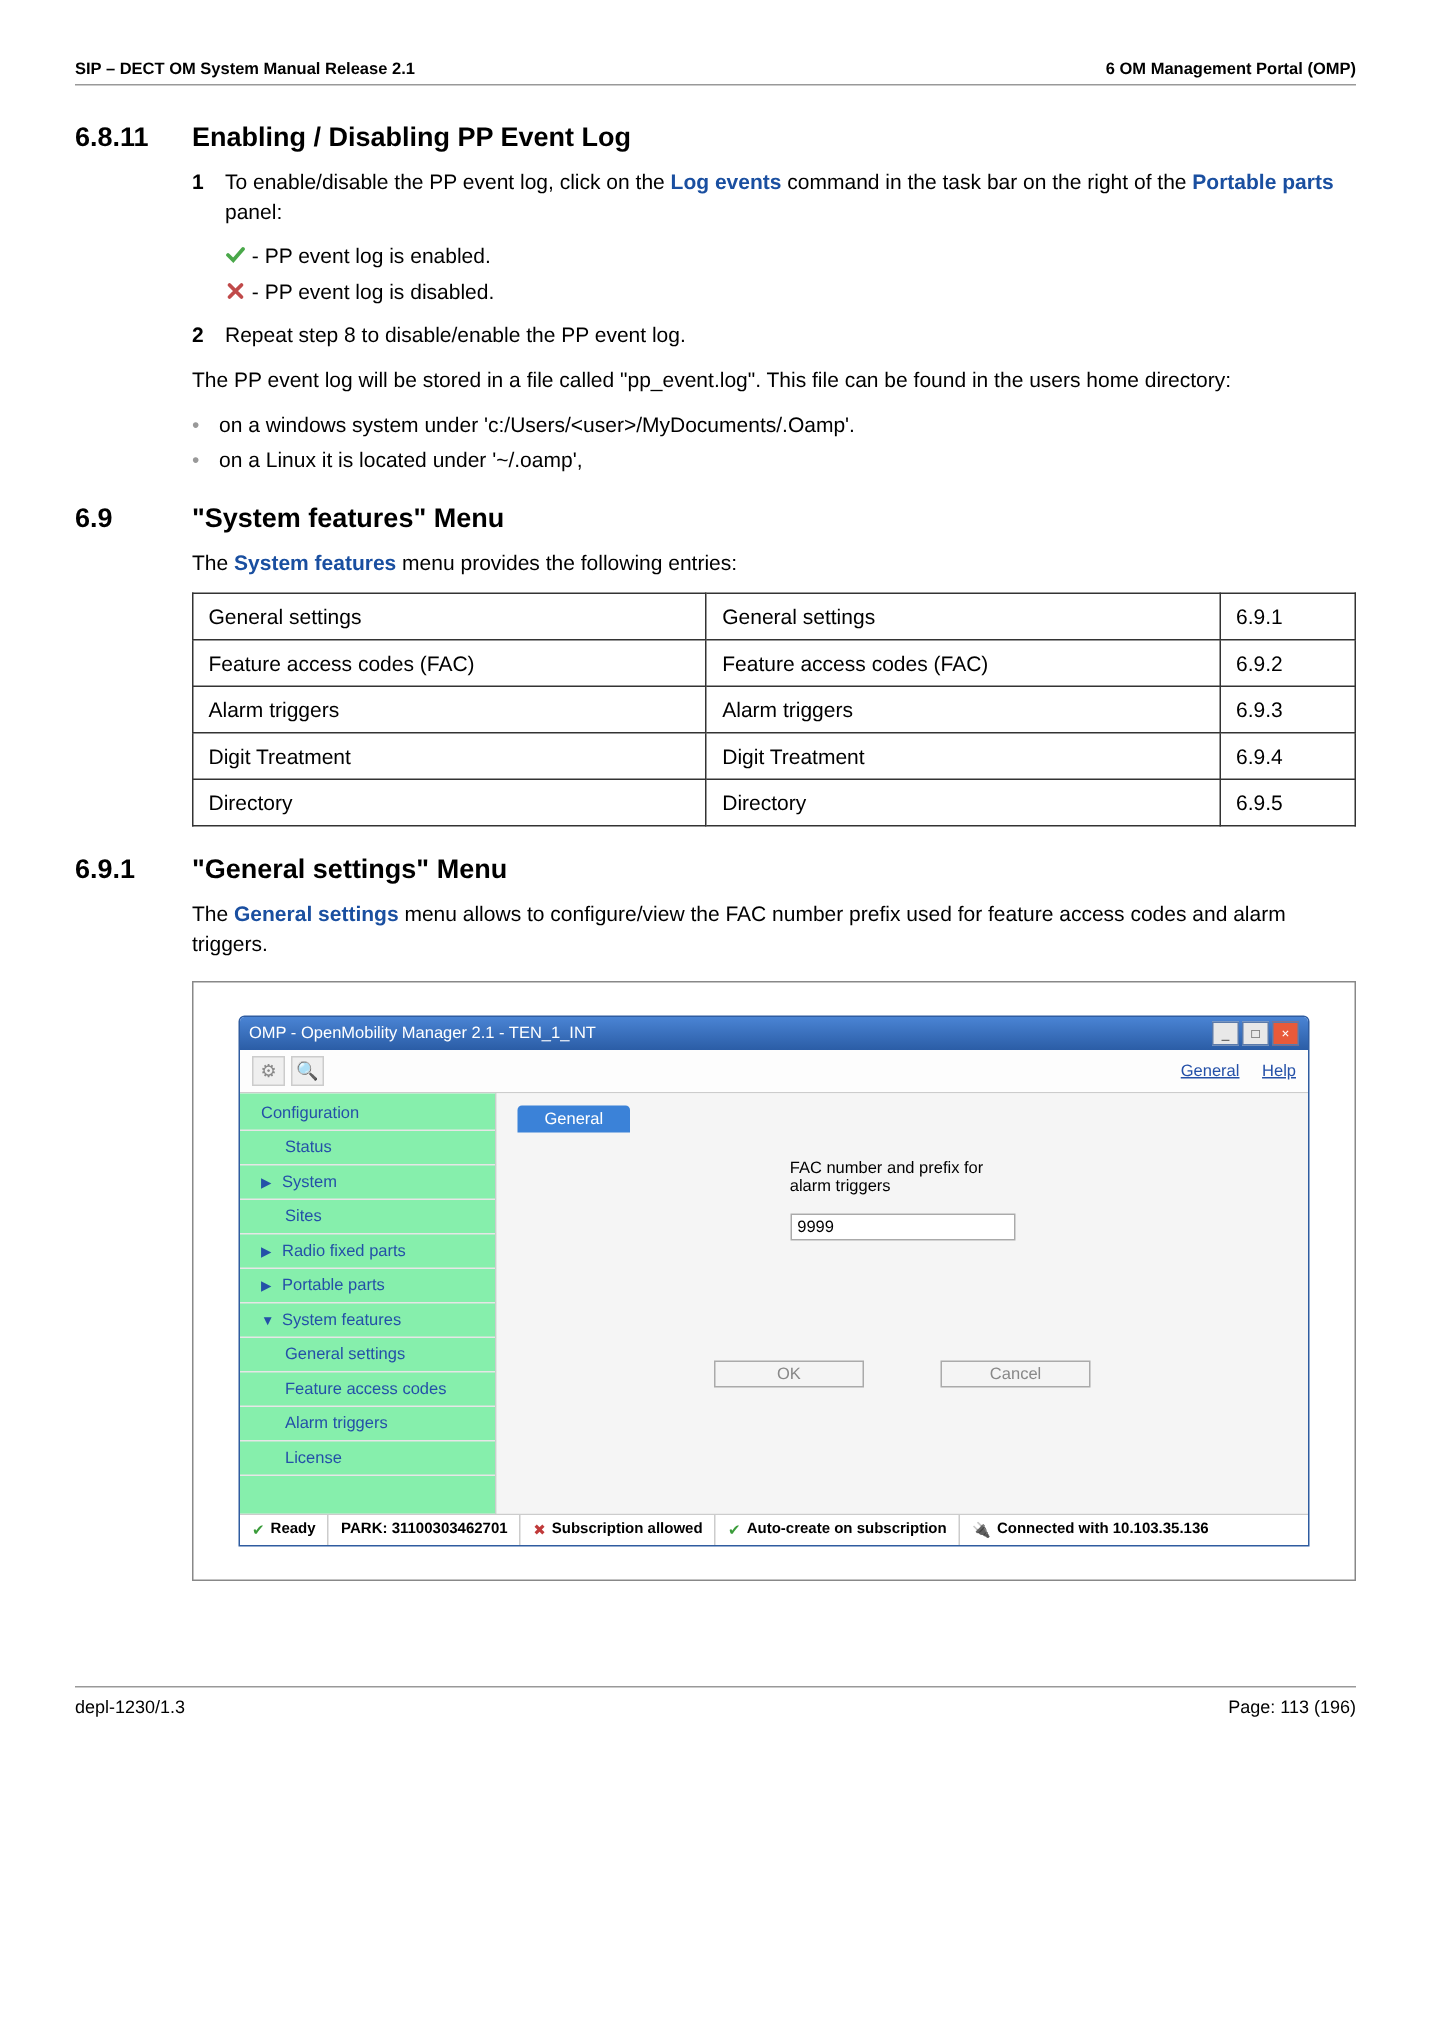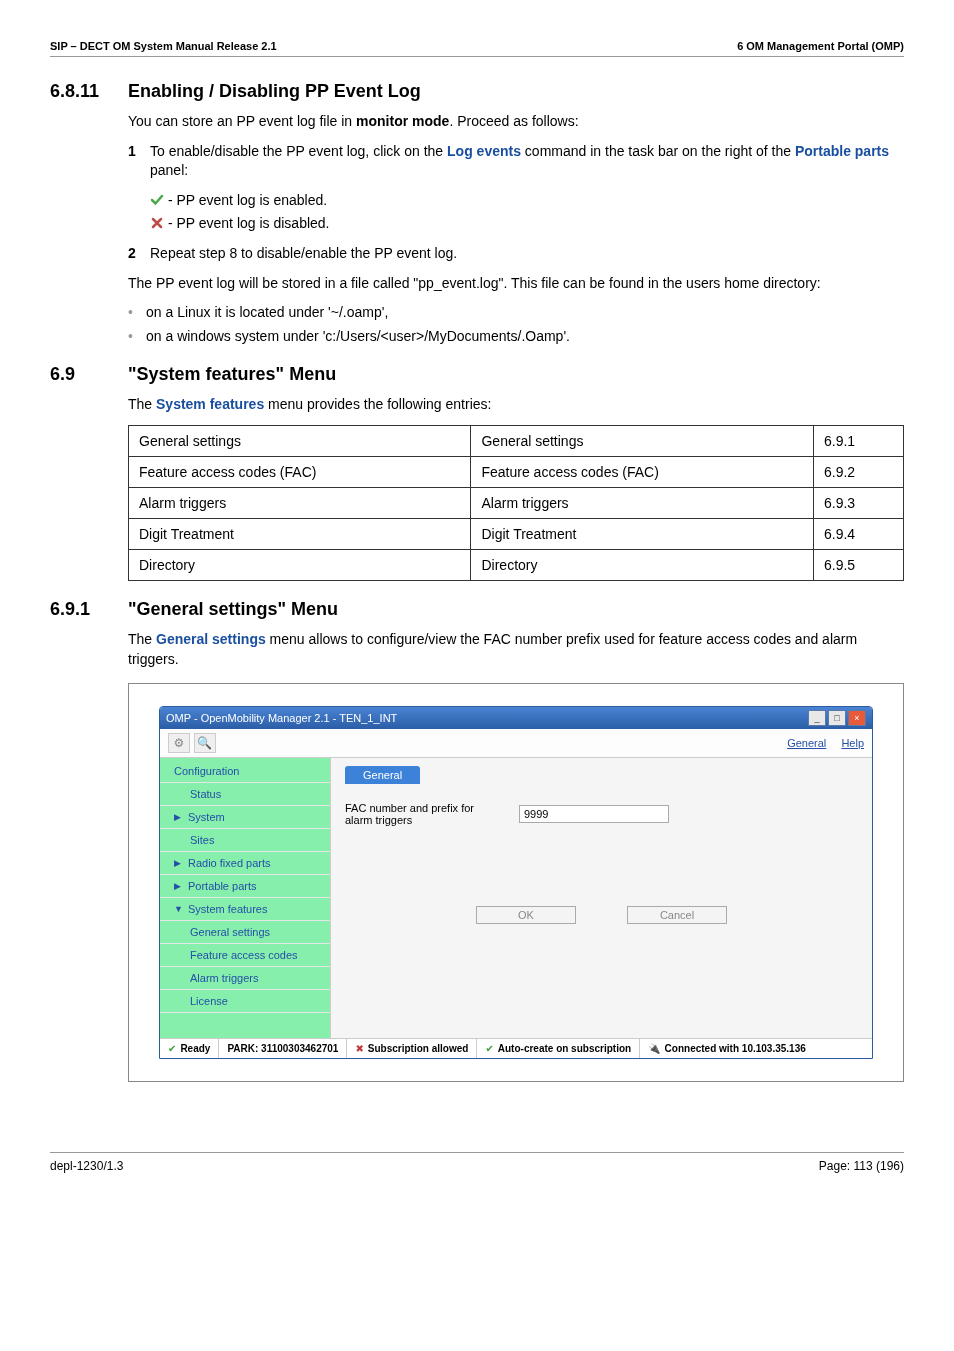--- a/index.html
+++ b/index.html
@@ -130,21 +130,21 @@
   .ss-toolbar-left { display:flex; gap:4px; }
   .ss-gear, .ss-mag { width:20px; height:18px; display:flex; align-items:center; justify-content:center; color:#888; border:1px solid #ccc; background:#efefef; font-size:12px;}
   .ss-toolbar a { color:#2450a8; text-decoration: underline; margin-left:12px; font-size:11px;}
   .ss-body { display: flex; min-height: 280px; background:#f7f7f7;}
   .ss-sidebar { width: 170px; border-right:1px solid #ccc; background:#86efac; padding: 2px 0;}
   .ss-side-item { padding: 5px 10px 5px 14px; color:#2450a8; font-size:11px; border-bottom:1px solid #e6e6e6; display:flex; align-items:center; gap:6px;}
   .ss-side-item.sub { padding-left: 30px; }
   .ss-side-item .arrow { color:#2450a8; font-size:9px; width:8px; display:inline-block;}
   .ss-main { flex: 1; padding: 8px 14px; background:#f5f5f5;}
   .ss-tab { display:inline-block; background:#3b82d8; color:#fff; padding:3px 18px; border-radius:3px 3px 0 0; font-size:11px;}
-  .ss-form-row { display:flex; align-items:center; gap:24px; margin-top:18px; font-size:11px;}
+  .ss-form-row { display:flex; align-items:center; gap:12px; margin-top:18px; font-size:11px;flex-direction:column;}
   .ss-form-row input { width:140px; font-size:11px; padding:2px 4px; border:1px solid #aaa;}
   .ss-btn-row { text-align:center; margin-top:80px; }
   .ss-btn-row button { width:100px; margin:0 24px; padding:2px 0; font-size:11px; background:#f4f4f4; border:1px solid #aaa; color:#888;}
   .ss-status { display:flex; border-top:1px solid #ccc; font-size:10px; }
   .ss-status .cell { padding:4px 8px; border-right:1px solid #ccc; display:flex; align-items:center; gap:4px;}
   .ss-status .cell:last-child { border-right:none; flex:1; justify-content:flex-start;}
   .ck { color:#3a9c3a; }
   .xx { color:#c03a3a; }
 
   .footer {
@@ -164,45 +164,42 @@
 <div class="top-header">
   <span>SIP – DECT OM System Manual Release 2.1</span>
   <span>6 OM Management Portal (OMP)</span>
 </div>
 
 <h2 class="section-heading">
   <span class="num">6.8.11</span>
   <span>Enabling / Disabling PP Event Log</span>
 </h2>
 <div class="body-content">
-  <div class="para">
-    <span>You can store an PP event log file in </span><b>monitor mode</b><span>. Proceed as follows:</span>
-  </div>
   <ol class="step-list">
     <li data-num="1">
       <span>To enable/disable the PP event log, click on the </span><span class="bold-ui">Log events</span><span> command in the task bar on the right of the </span><span class="bold-ui">Portable parts</span><span> panel:</span>
     </li>
   </ol>
   <div class="sub-line">
     <svg class="inline-icon" width="14" height="14" viewBox="0 0 14 14">
         <path d="M2 7 L5.5 10.5 L12 3" stroke="#4aa84a" stroke-width="2.5" fill="none" stroke-linecap="round"></path>
       </svg><span> - PP event log is enabled.</span>
   </div>
   <div class="sub-line">
     <svg class="inline-icon" width="14" height="14" viewBox="0 0 14 14">
         <path d="M3 3 L11 11 M11 3 L3 11" stroke="#c04a4a" stroke-width="2.5" fill="none" stroke-linecap="round"></path>
       </svg><span> - PP event log is disabled.</span>
   </div>
   <ol class="step-list">
     <li data-num="2">Repeat step 8 to disable/enable the PP event log.</li>
   </ol>
   <div class="para">The PP event log will be stored in a file called "pp_event.log". This file can be found in the users home directory:</div>
   <ul class="bullets">
+    <li>on a windows system under 'c:/Users/&lt;user&gt;/MyDocuments/.Oamp'.</li>
     <li>on a Linux it is located under '~/.oamp',</li>
-    <li>on a windows system under 'c:/Users/&lt;user&gt;/MyDocuments/.Oamp'.</li>
   </ul>
 </div>
 
 <div class="section-block">
 <h2 class="section-heading">
   <span class="num">6.9</span>
   <span>"System features" Menu</span>
 </h2>
 <div class="body-content">
   <div class="para">

